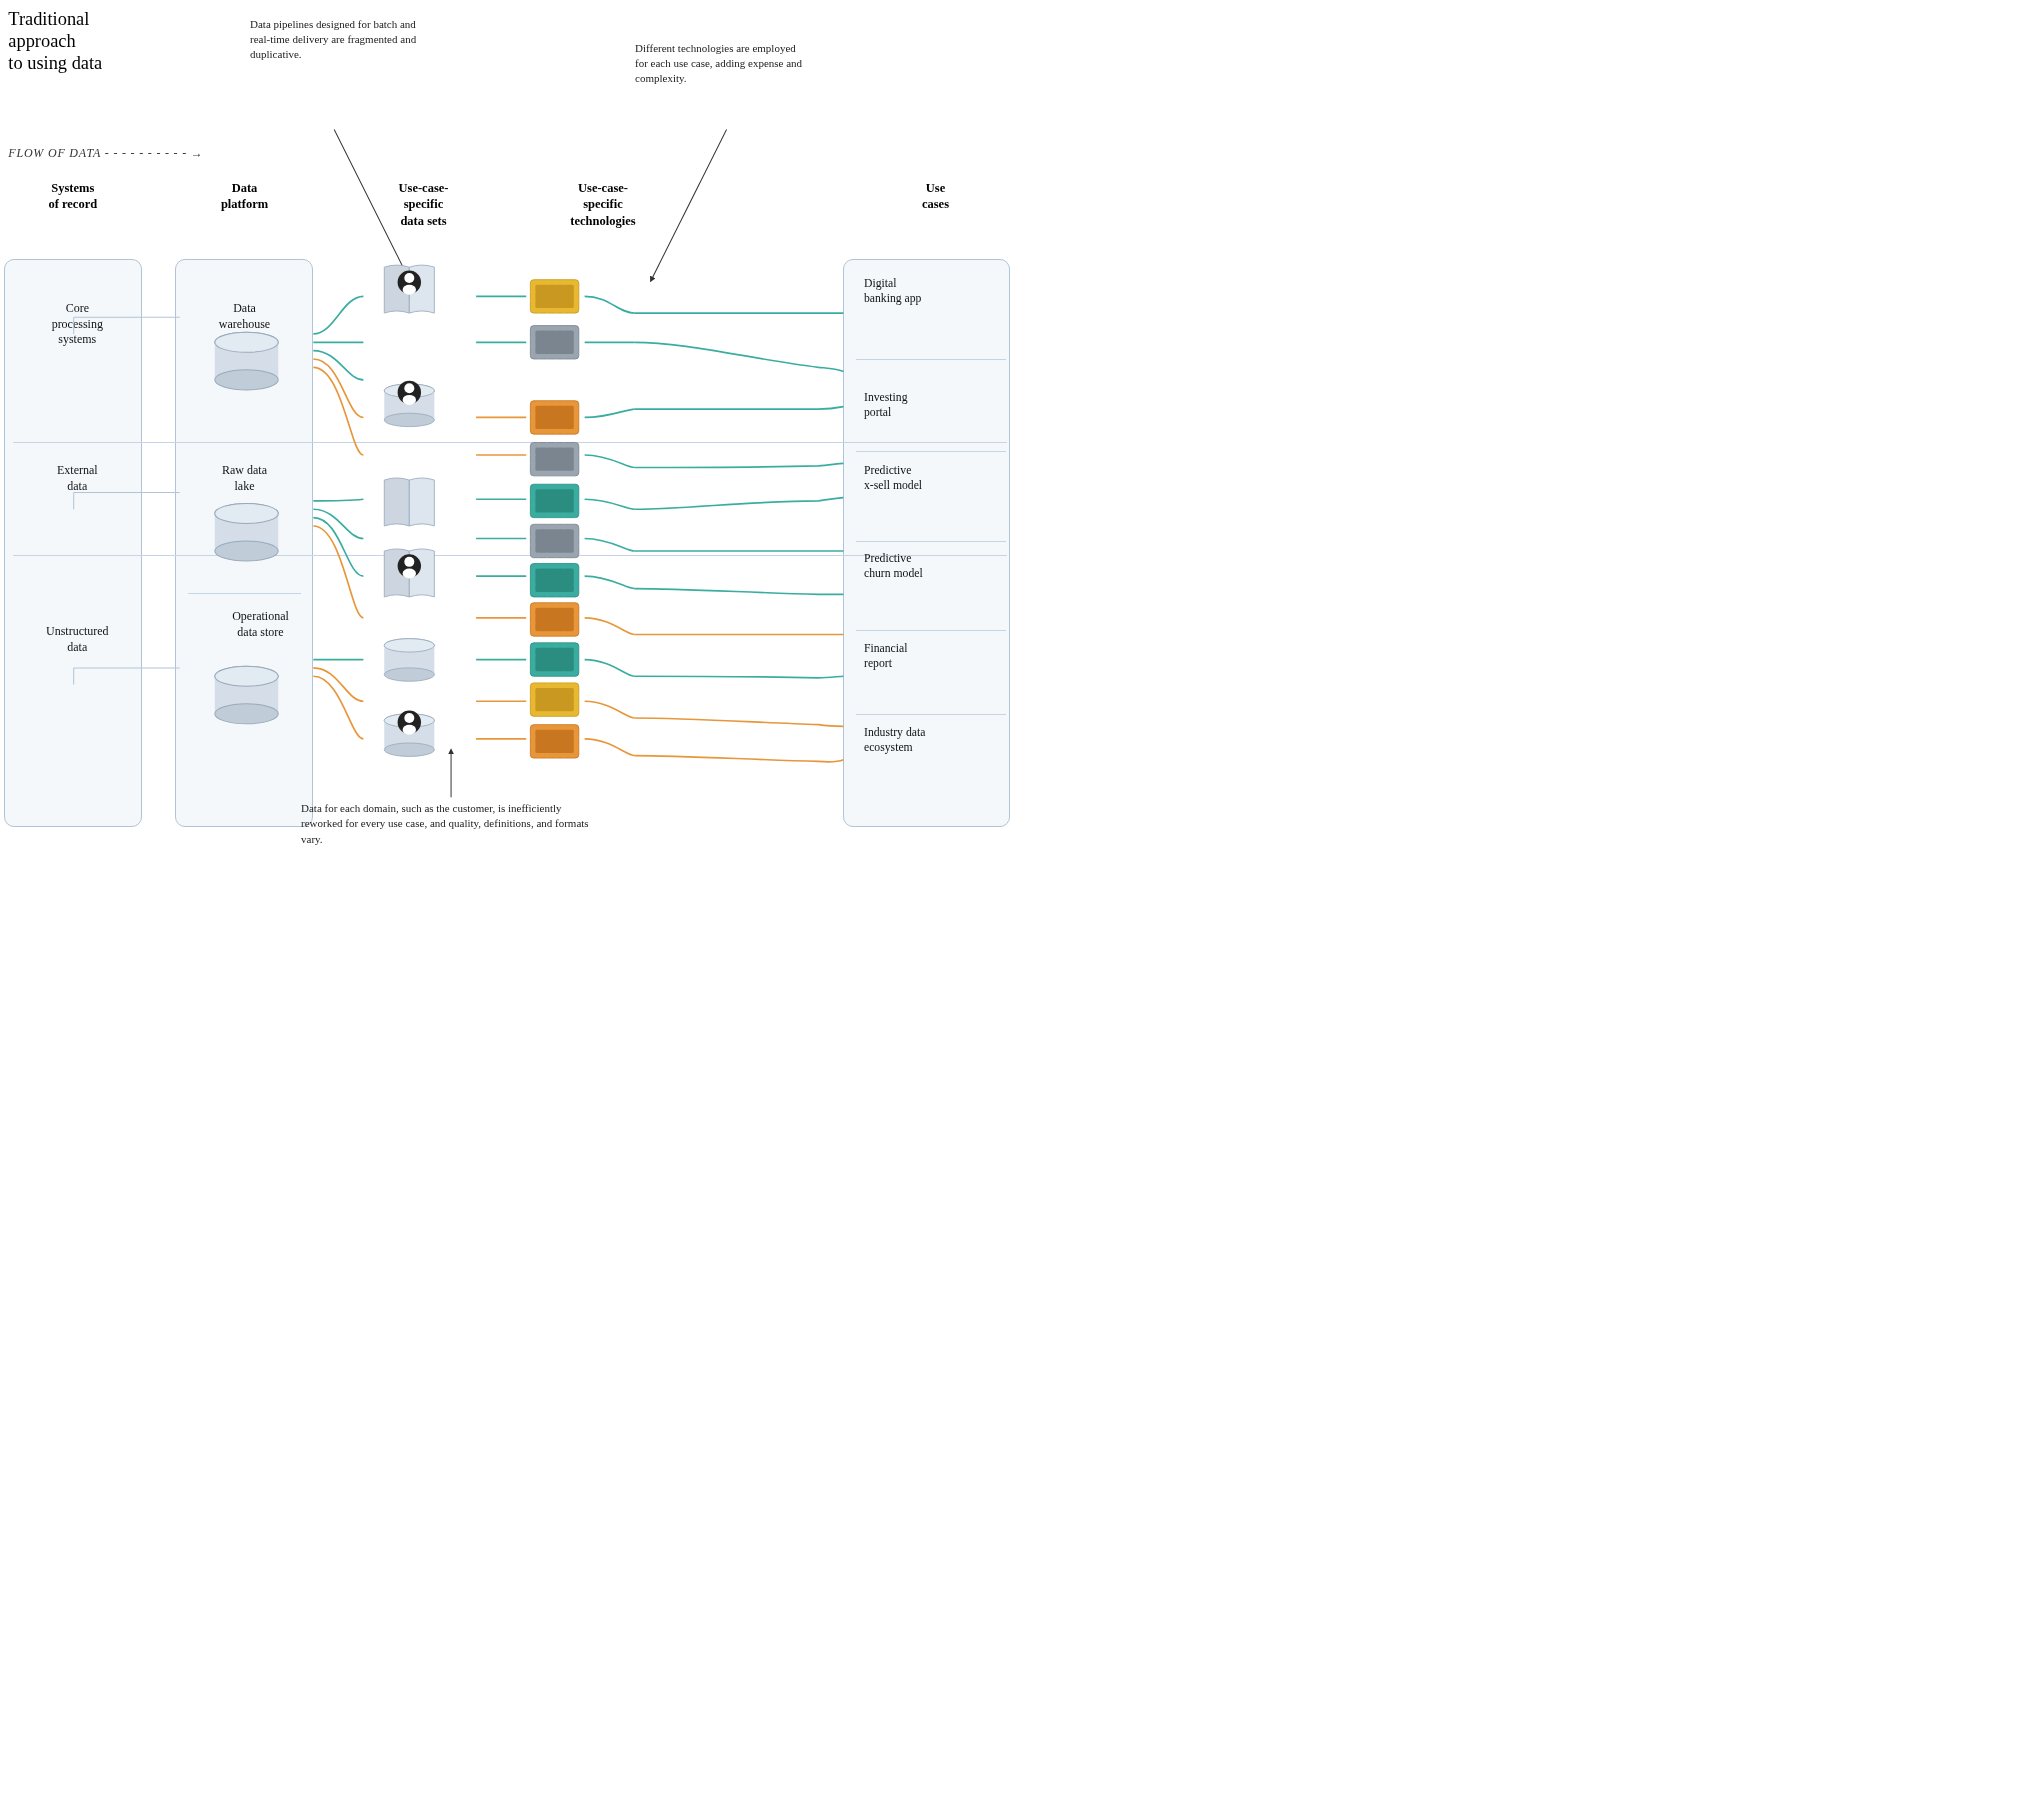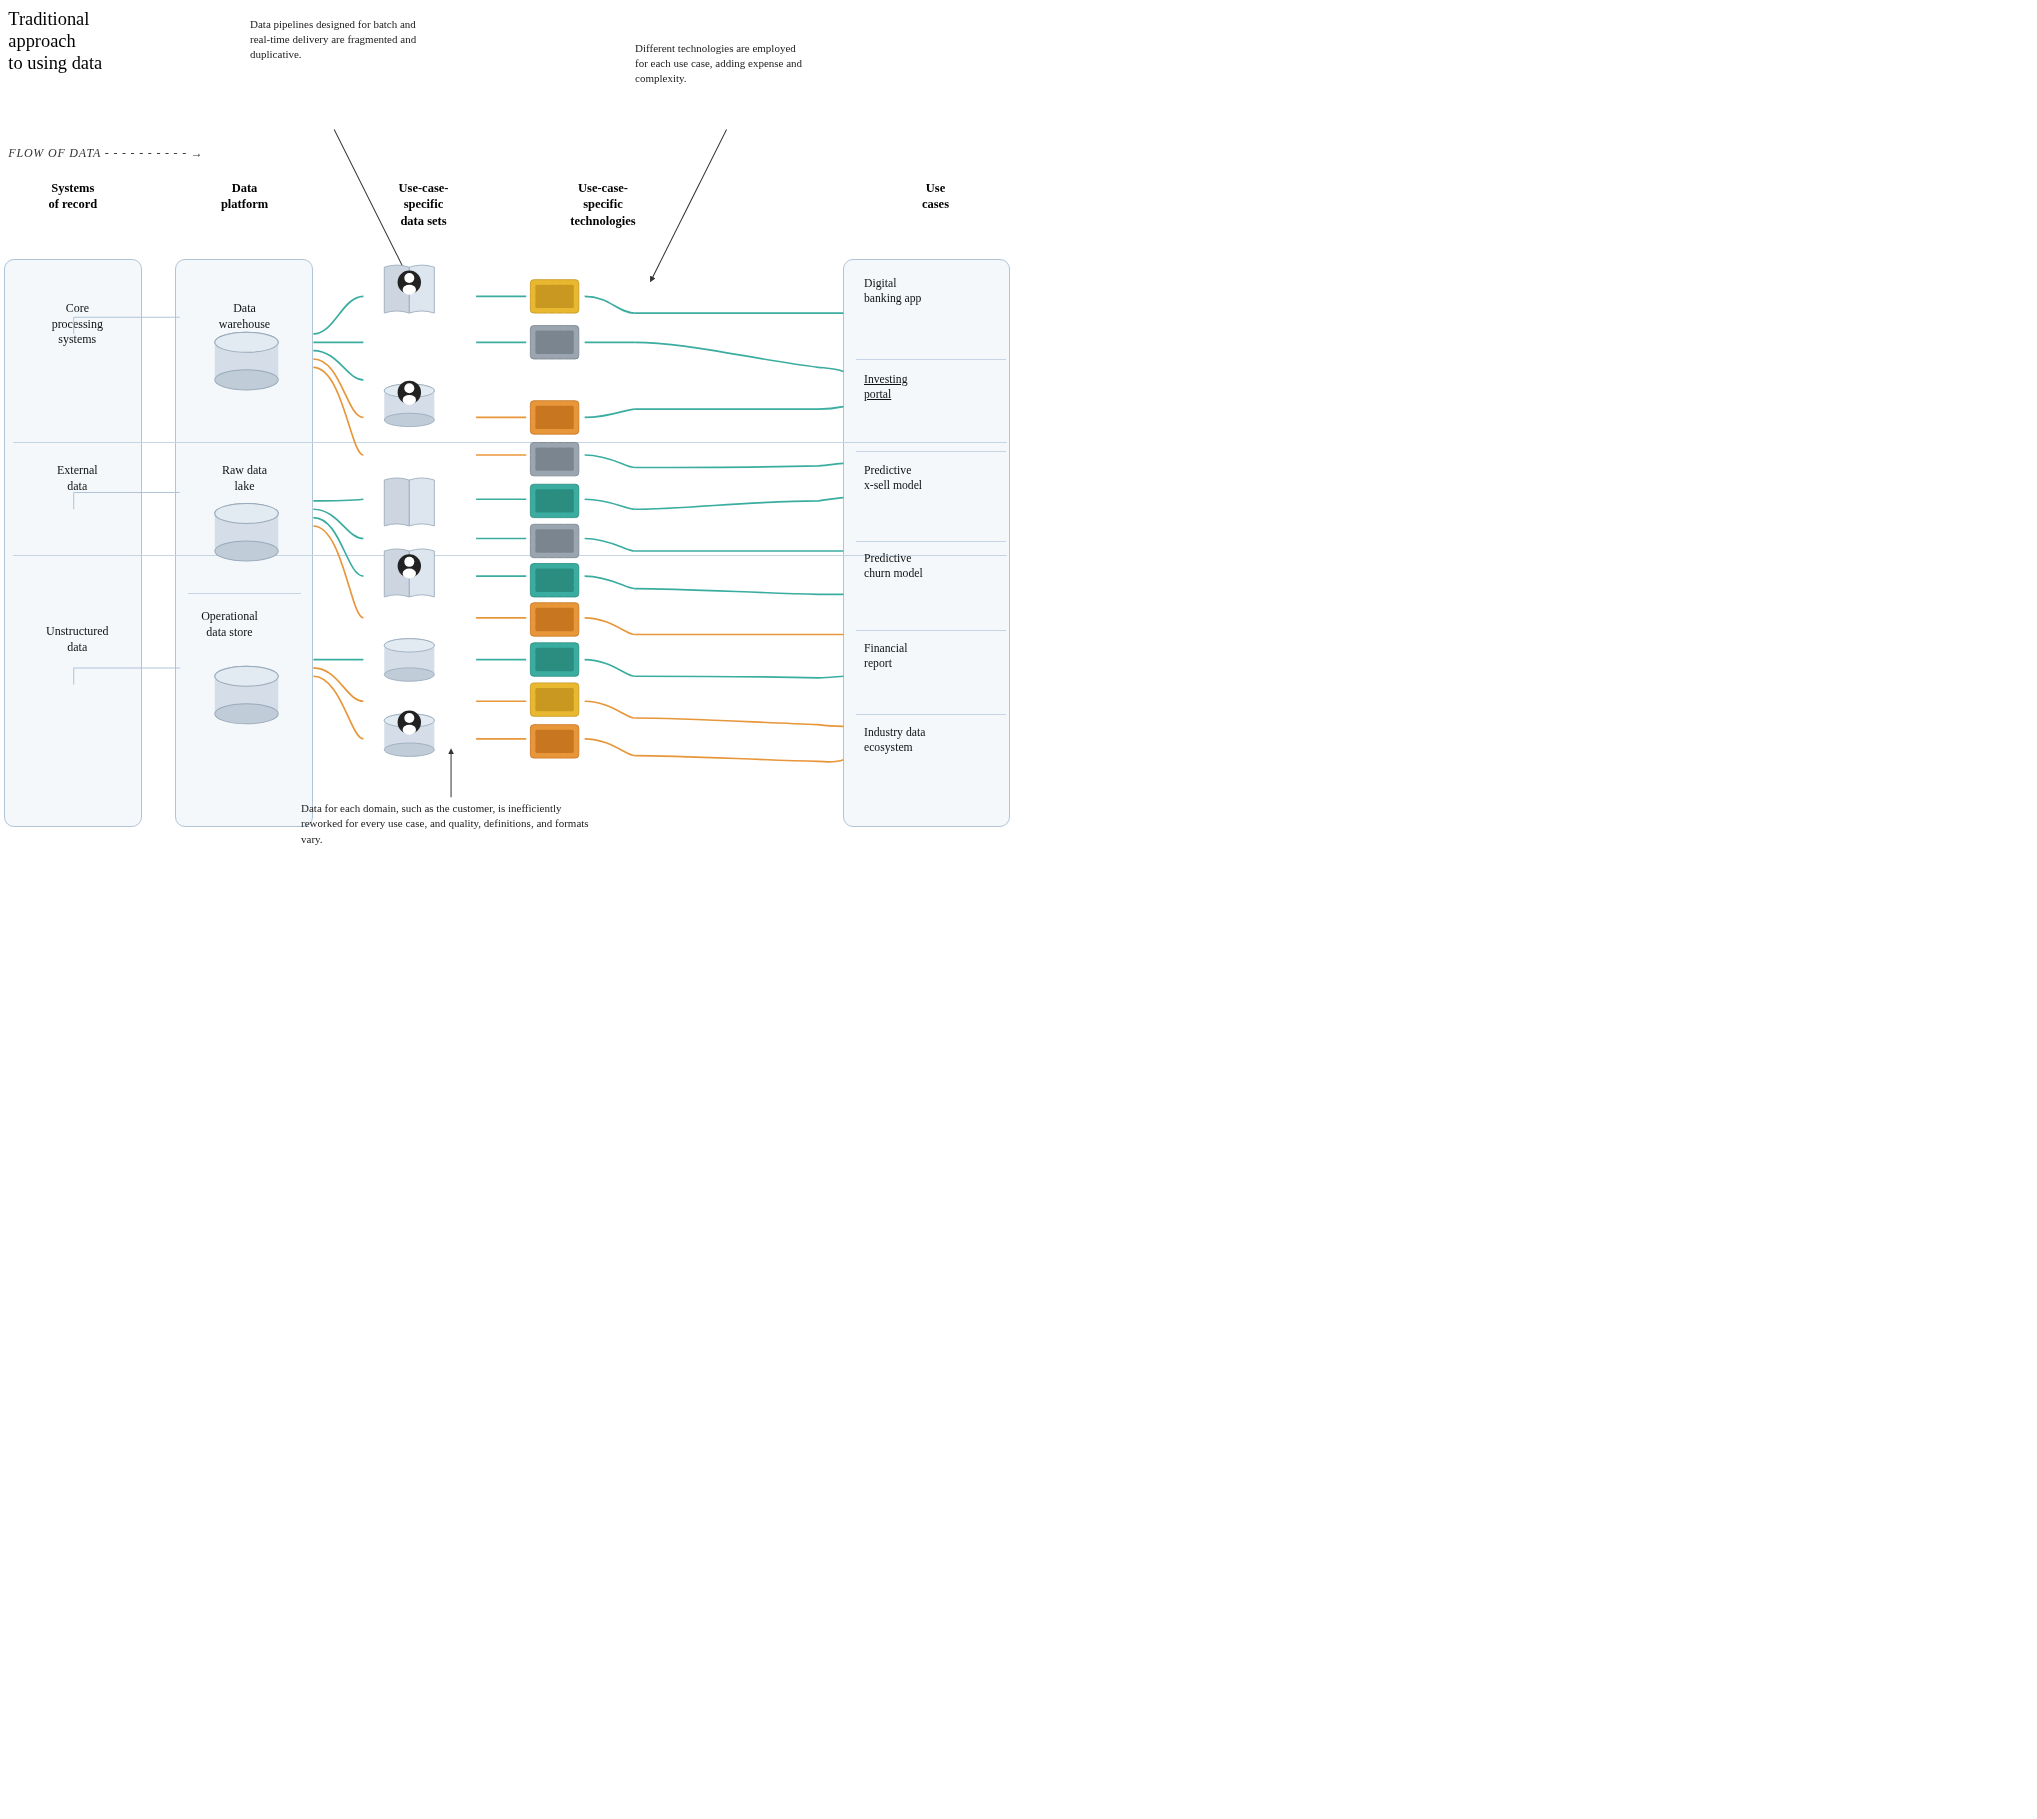--- a/index.html
+++ b/index.html
@@ -150,25 +150,25 @@
   <div class="box-item" style="top:301px;left:8.3px;width:138px;">Core<br>processing<br>systems</div>
   <div class="box-divider" style="top:442px;"></div>
   <div class="box-item" style="top:463px;left:8.3px;width:138px;">External<br>data</div>
   <div class="box-divider" style="top:555px;"></div>
   <div class="box-item" style="top:576px;left:8.3px;width:138px;margin-top:48px;">Unstructured<br>data</div>
 
   <div class="box-item" style="top:301px;left:180px;width:129px;">Data<br>warehouse</div>
   <div class="box-divider" style="top:442px;left:188px;right:auto;width:113px;"></div>
   <div class="box-item" style="top:463px;left:180px;width:129px;">Raw data<br>lake</div>
   <div class="box-divider" style="top:593px;left:188px;right:auto;width:113px;"></div>
-  <div class="box-item" style="top:609px;left:165px;width:129px;">Operational<br>data store</div>
+  <div class="box-item" style="top:609px;left:196px;width:129px;">Operational<br>data store</div>
 
   <div class="uc-item" style="top:276px;">Digital<br>banking app</div>
   <div class="uc-divider" style="top:359px;"></div>
-  <div class="uc-item" style="top:372px;text-decoration:underline;">Investing<br>portal</div>
+  <div class="uc-item" style="top:390px;">Investing<br>portal</div>
   <div class="uc-divider" style="top:451px;"></div>
   <div class="uc-item" style="top:463px;">Predictive<br>x-sell model</div>
   <div class="uc-divider" style="top:541px;"></div>
   <div class="uc-item" style="top:551px;">Predictive<br>churn model</div>
   <div class="uc-divider" style="top:630px;"></div>
   <div class="uc-item" style="top:641px;">Financial<br>report</div>
   <div class="uc-divider" style="top:714px;"></div>
   <div class="uc-item" style="top:725px;">Industry data<br>ecosystem</div>
 
   <div class="callout" style="top:16.7px;left:250px;width:167px;">Data pipelines designed for batch and real-time delivery are fragmented and duplicative.</div>

